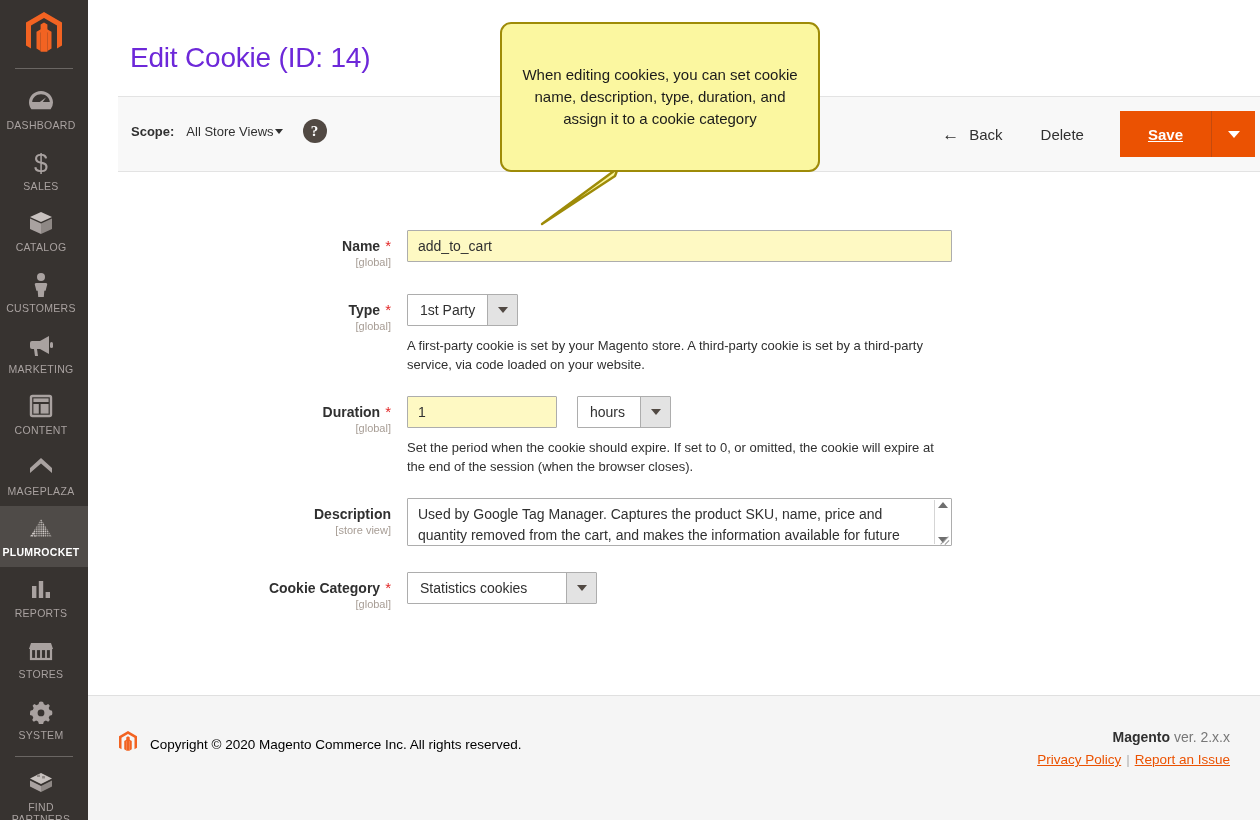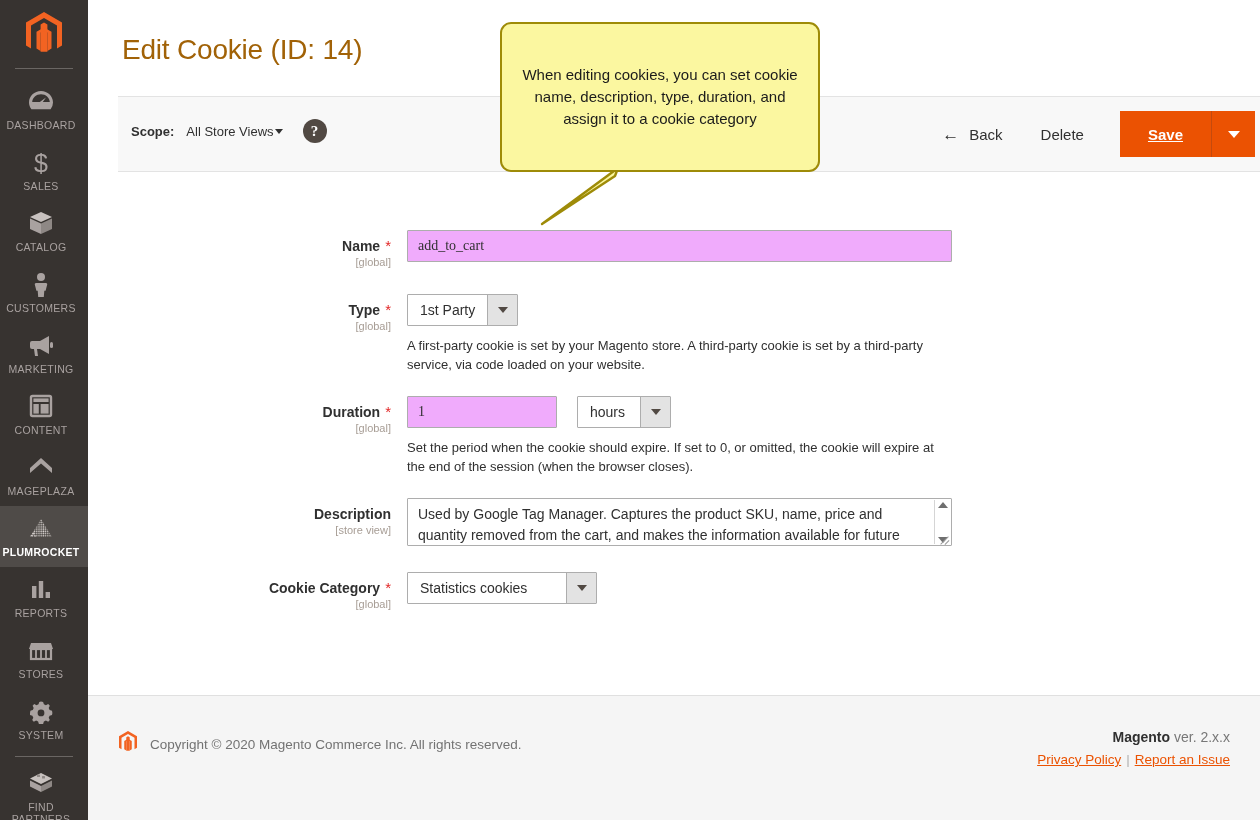--- a/index.html
+++ b/index.html
@@ -55,23 +55,23 @@
   .nav-item.two-line .nav-label { line-height: 12px; }
 
   
   #main {
     position: absolute; left: 88px; top: 0;
     width: 1172px; height: 820px;
     background: #ffffff;
   }
   #page-title {
     position: absolute; left: 30px; top: 30px;
-    font-size: 28px; color: #a16207;
+    font-size: 28px; color: #6d28d9;
     font-weight: normal;
-    margin: 4px;
+    margin: 12px;
     letter-spacing: -0.2px;
   }
 
   
   #actions-bar {
     position: absolute; left: 30px; top: 96px;
     width: 1149px; height: 76px;
     background: #f8f8f8;
     border-top: 1px solid #e3e3e3;
     border-bottom: 1px solid #e3e3e3;
@@ -191,24 +191,24 @@
   .scope-note {
     display: block;
     font-size: 11px; color: #a79d95;
     margin-top: 1px;
   }
   .field-ctrl-col { flex: 1; padding-top: 0; }
 
   .txt-input {
     height: 32px;
     border: 1px solid #adadad;
-    background: #f0abfc;
+    background: #fef9c3;
     font-size: 14px; color: #303030;
     padding: 0 10px;
-    font-family: Liberation Serif, serif;
+    font-family: Liberation Sans, sans-serif;
     border-radius: 1px;
   }
   #name-input { width: 545px; }
   #duration-input { width: 150px; }
 
   .select-box {
     display: inline-flex;
     height: 32px;
     border: 1px solid #adadad;
     background: #ffffff;
@@ -297,21 +297,21 @@
   #footer {
     position: absolute; left: 88px; top: 695px;
     width: 1172px; height: 125px;
     background: #f5f5f5;
     border-top: 1px solid #e0e0e0;
   }
   #footer-left {
     position: absolute; left: 30px; top: 34px;
     display: flex; align-items: center; gap: 12px;
   }
-  #footer-copy { font-size: 13.5px; color: #737373; }
+  #footer-copy { font-size: 13.5px; color: #000000; }
   #footer-right {
     position: absolute; right: 30px; top: 33px;
     text-align: right;
   }
   #footer-version { font-size: 14px; color: #777777; }
   #footer-version b { color: #303030; font-weight: bold; }
   #footer-links { margin-top: 7px; font-size: 13.5px; }
   #footer-links a { color: #eb5202; text-decoration: underline; cursor: pointer; }
   #footer-links .sep { color: #b0b0b0; margin: 0 5px; text-decoration: none; }
 </style>

